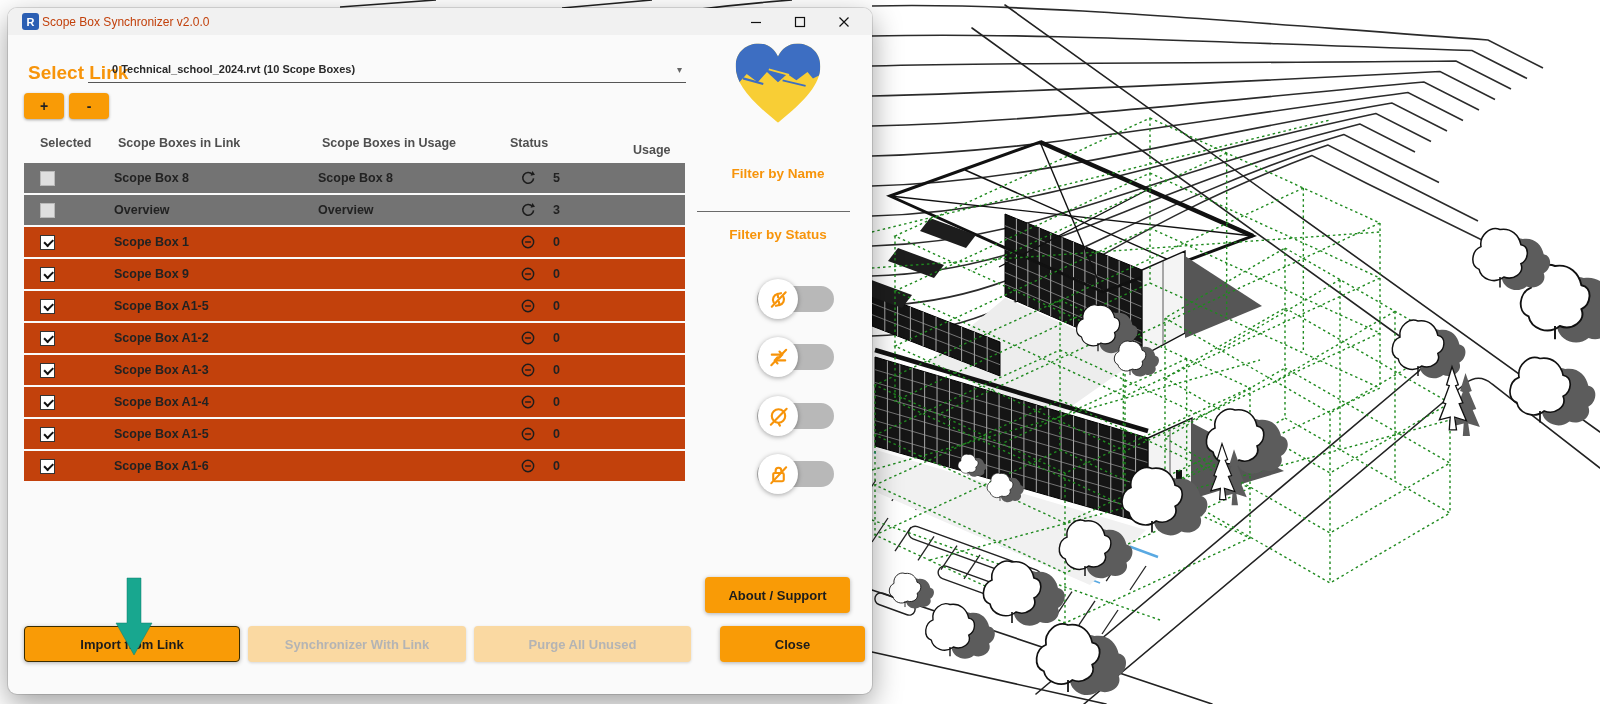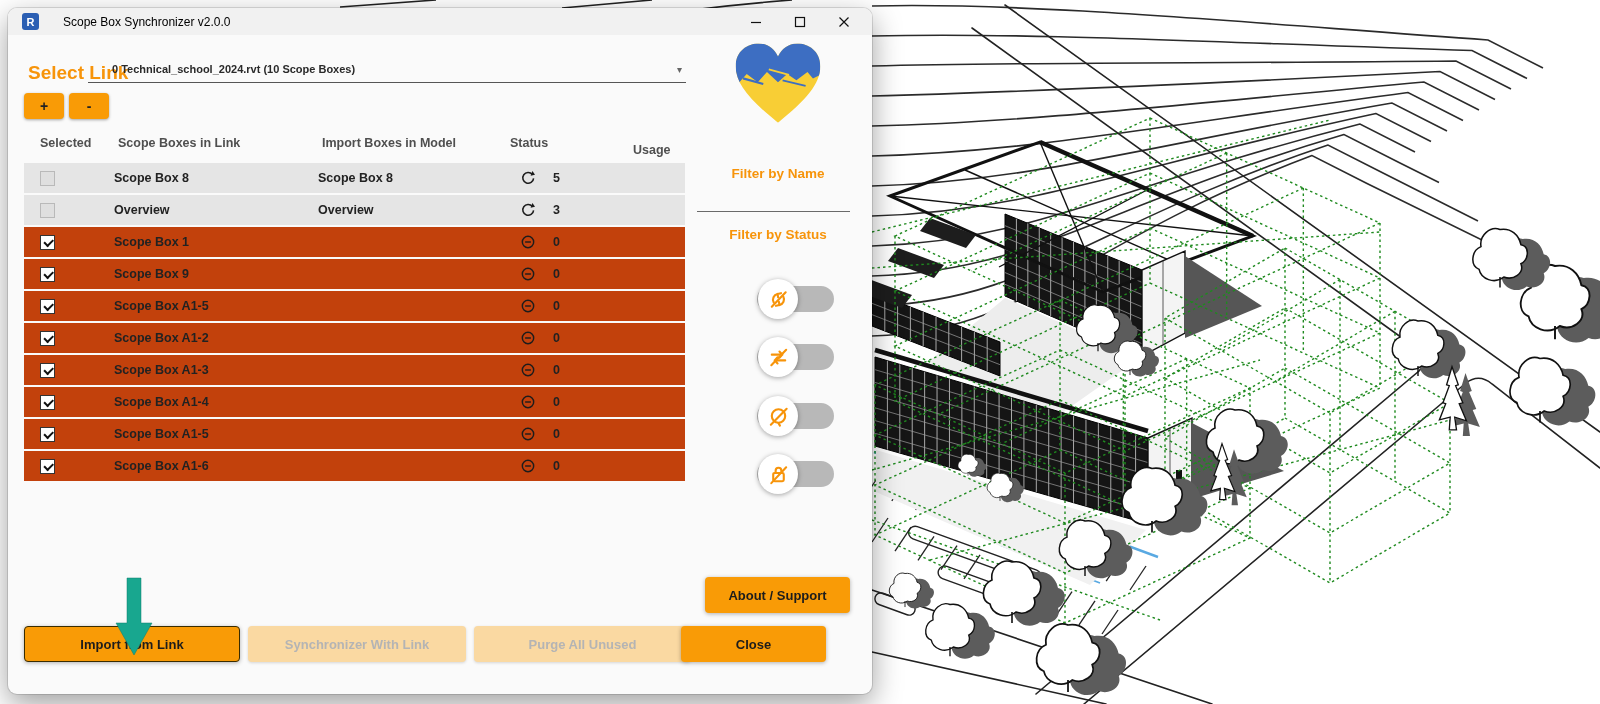--- a/index.html
+++ b/index.html
@@ -6,40 +6,40 @@
     font-family:"Liberation Sans", sans-serif;}
   .stage{position:relative;width:1600px;height:704px;}
   #bg{position:absolute;left:0;top:0;}
   
   .dialog{position:absolute;left:8px;top:8px;width:864px;height:686px;background:#FAFAFA;
     border-radius:9px;box-shadow:0 10px 30px rgba(0,0,0,.38), 0 0 0 1px rgba(0,0,0,.12);}
   .titlebar{position:absolute;left:0;top:0;width:100%;height:27px;background:#F1F1F1;
     border-radius:9px 9px 0 0;display:flex;align-items:center;}
   .app-icon{width:17px;height:17px;margin-left:14px;border-radius:3px;background:#2B5FB3;
     color:#fff;font-size:11px;font-weight:bold;display:flex;align-items:center;justify-content:center;}
-  .title-text{margin-left:24px;font-size:12px;color:#000000;}
+  .title-text{margin-left:3px;font-size:12px;color:#c2410c;}
   .win-btns{position:absolute;right:6px;top:0;height:27px;display:flex;}
   .win-btn{width:44px;height:27px;display:flex;align-items:center;justify-content:center;cursor:pointer;}
   
   .lbl-orange{color:#F7940A;font-weight:bold;}
   .link-label{position:absolute;left:20px;top:54px;font-size:19px;}
   .dropdown{position:absolute;left:80px;top:48px;width:598px;height:26px;border-bottom:1.4px solid #555;
     display:flex;align-items:center;cursor:pointer;}
   .dropdown .val{margin-left:24px;font-size:11px;font-weight:bold;color:#2a2a2a;flex:1;
     white-space:nowrap;overflow:hidden;}
   .caret{color:#666;font-size:10px;margin-right:4px;}
   .pm-btn{position:absolute;top:85px;width:40px;height:26px;background:#F99B06;border:none;border-radius:4px;
     font-size:14px;font-weight:bold;color:#222;box-shadow:0 1px 3px rgba(0,0,0,.35);cursor:pointer;}
   
   .thead{position:absolute;left:16px;top:128px;width:661px;height:20px;font-size:12.5px;color:#4f4f4f;font-weight:600;}
   .thead span{position:absolute;top:0;}
   .h-sel{left:16px;} .h-link{left:94px;} .h-model{left:298px;} .h-status{left:486px;} .h-usage{left:609px;margin-top:7px;}
   table.scope{position:absolute;left:16px;top:153px;border-collapse:separate;border-spacing:0 2px;table-layout:fixed;width:661px;}
   table.scope td{background:#c2410c;height:30px;padding:0;font-size:12.5px;font-weight:bold;color:#222;}
-  table.scope tr.matched td{background:#e5e5e5;}
+  table.scope tr.matched td{background:#737373;}
   .c-sel{width:90px;} .c-link{width:204px;padding-left:4px;} .c-model{width:185px;padding-left:4px;}
   .c-status{width:50px;text-align:center;} .c-usage{width:132px;padding-left:80px;}
   td.c-link,td.c-model{padding-left:4px;}
   input.cb{appearance:none;-webkit-appearance:none;width:15px;height:15px;margin:0 0 0 16px;vertical-align:middle;
     background:#DFDFDF;border:1px solid #b9b9b9;position:relative;cursor:pointer;}
   input.cb:checked{background:#fff;border:1.6px solid #333;}
   input.cb:checked::after{content:"";position:absolute;left:2.5px;top:3px;width:7px;height:3.5px;
     border-left:2px solid #111;border-bottom:2px solid #111;transform:rotate(-45deg);}
   .st-wrap svg{vertical-align:middle;}
   
@@ -52,21 +52,21 @@
     box-shadow:0 1px 5px rgba(0,0,0,.35);display:flex;align-items:center;justify-content:center;}
   
   .btn{position:absolute;height:36px;border:none;border-radius:4px;font-size:13px;font-weight:bold;
     background:#F99B06;color:#1c1c1c;box-shadow:0 1px 4px rgba(0,0,0,.3);cursor:pointer;
     font-family:"Liberation Sans", sans-serif;}
   .btn.disabled{background:#FAD9A2;color:#B4B4B4;box-shadow:0 1px 3px rgba(0,0,0,.15);cursor:default;}
   #btn-import{left:16px;top:618px;width:216px;border:1.6px solid #3a2c00;}
   #btn-sync{left:240px;top:618px;width:218px;}
   #btn-purge{left:466px;top:618px;width:217px;}
   #btn-about{left:697px;top:569px;width:145px;}
-  #btn-close{left:673px;top:618px;width:145px;}
+  #btn-close{left:712px;top:618px;width:145px;}
   .arrow-overlay{position:absolute;left:100px;top:560px;pointer-events:none;}
 </style>
 </head>
 <body>
 
 <div class="stage">
 
 <svg id="bg" width="1600" height="704" viewBox="0 0 1600 704">
   <rect width="1600" height="704" fill="#ffffff"></rect>
   <g id="g-contours">
@@ -325,21 +325,21 @@
   <div class="dropdown">
     <span class="val">0 Technical_school_2024.rvt (10 Scope Boxes)</span>
     <span class="caret">▾</span>
   </div>
   <button class="pm-btn" style="left:16px;">+</button>
   <button class="pm-btn" style="left:61px;">-</button>
 
   <div class="thead">
     <span class="h-sel">Selected</span>
     <span class="h-link">Scope Boxes in Link</span>
-    <span class="h-model">Import Boxes in Model</span>
+    <span class="h-model">Scope Boxes in Usage</span>
     <span class="h-status">Status</span>
     <span class="h-usage">Usage</span>
   </div>
 
   <table class="scope">
     <tbody>
     <tr class="trow matched">
       <td class="c-sel"><input type="checkbox" class="cb" style=""></td>
       <td class="c-link">Scope Box 8</td>
       <td class="c-model">Scope Box 8</td>

